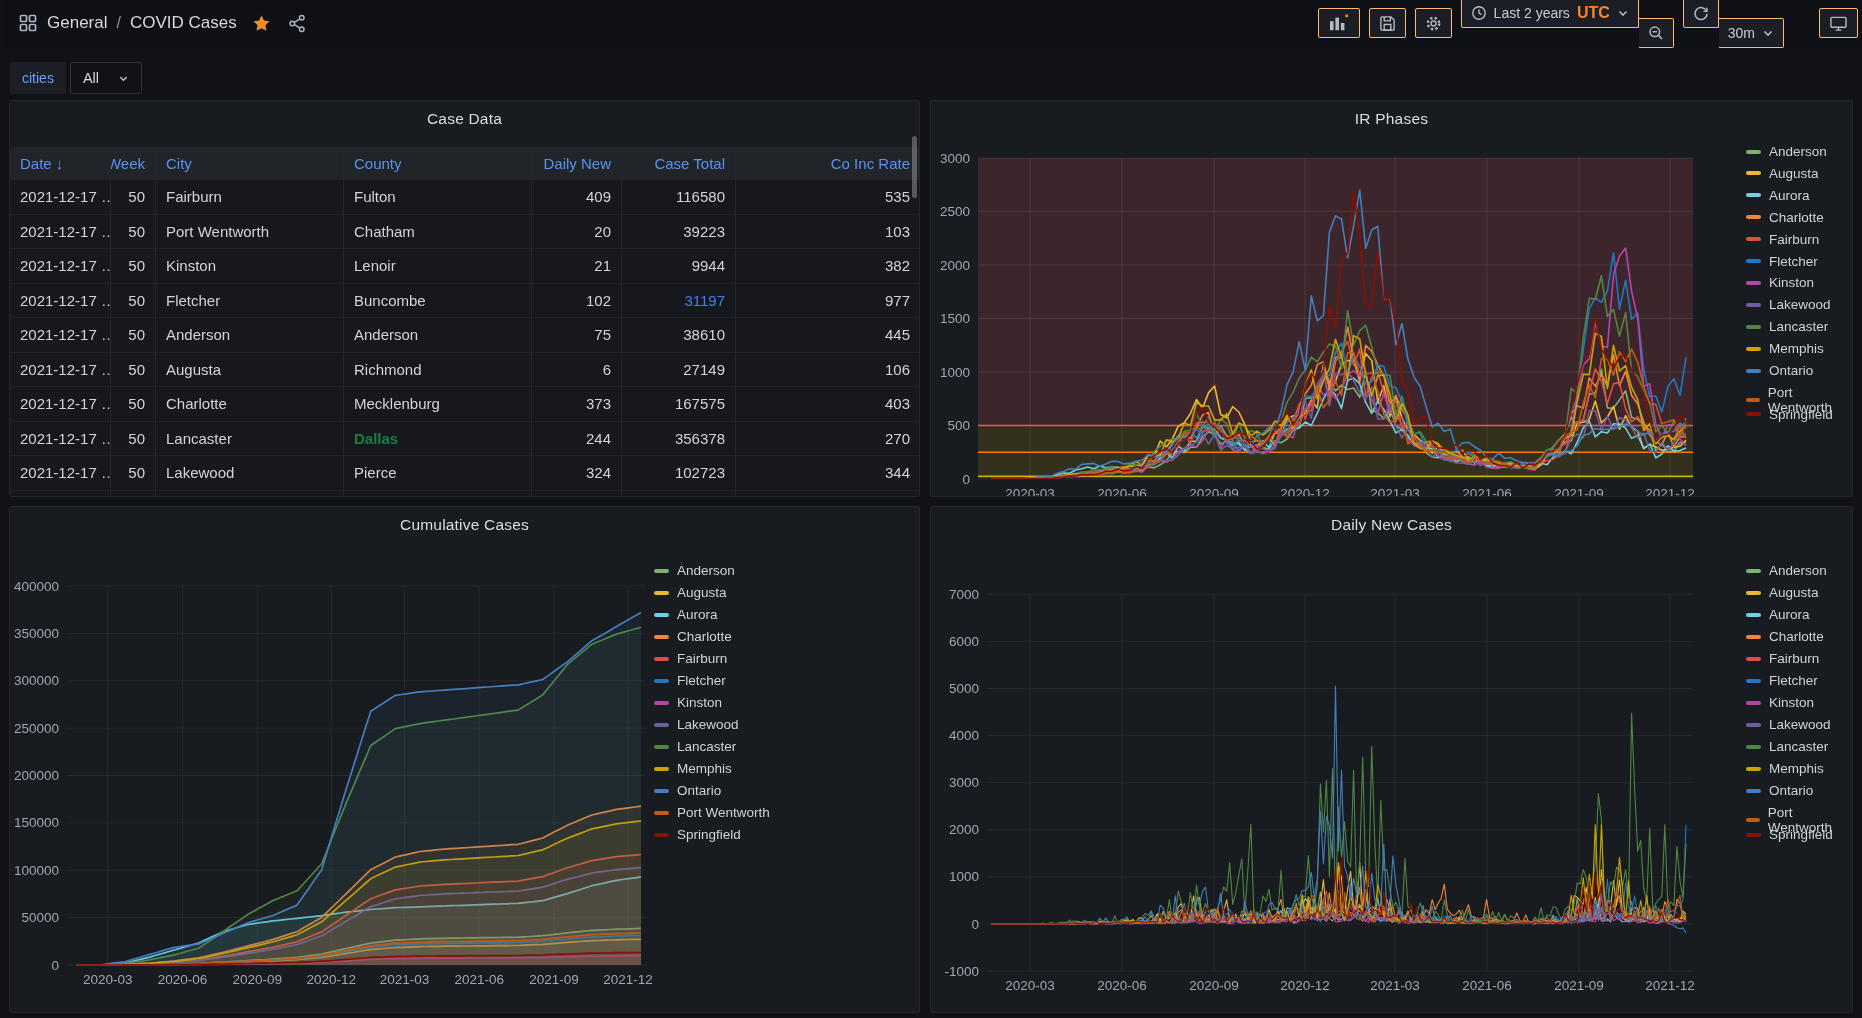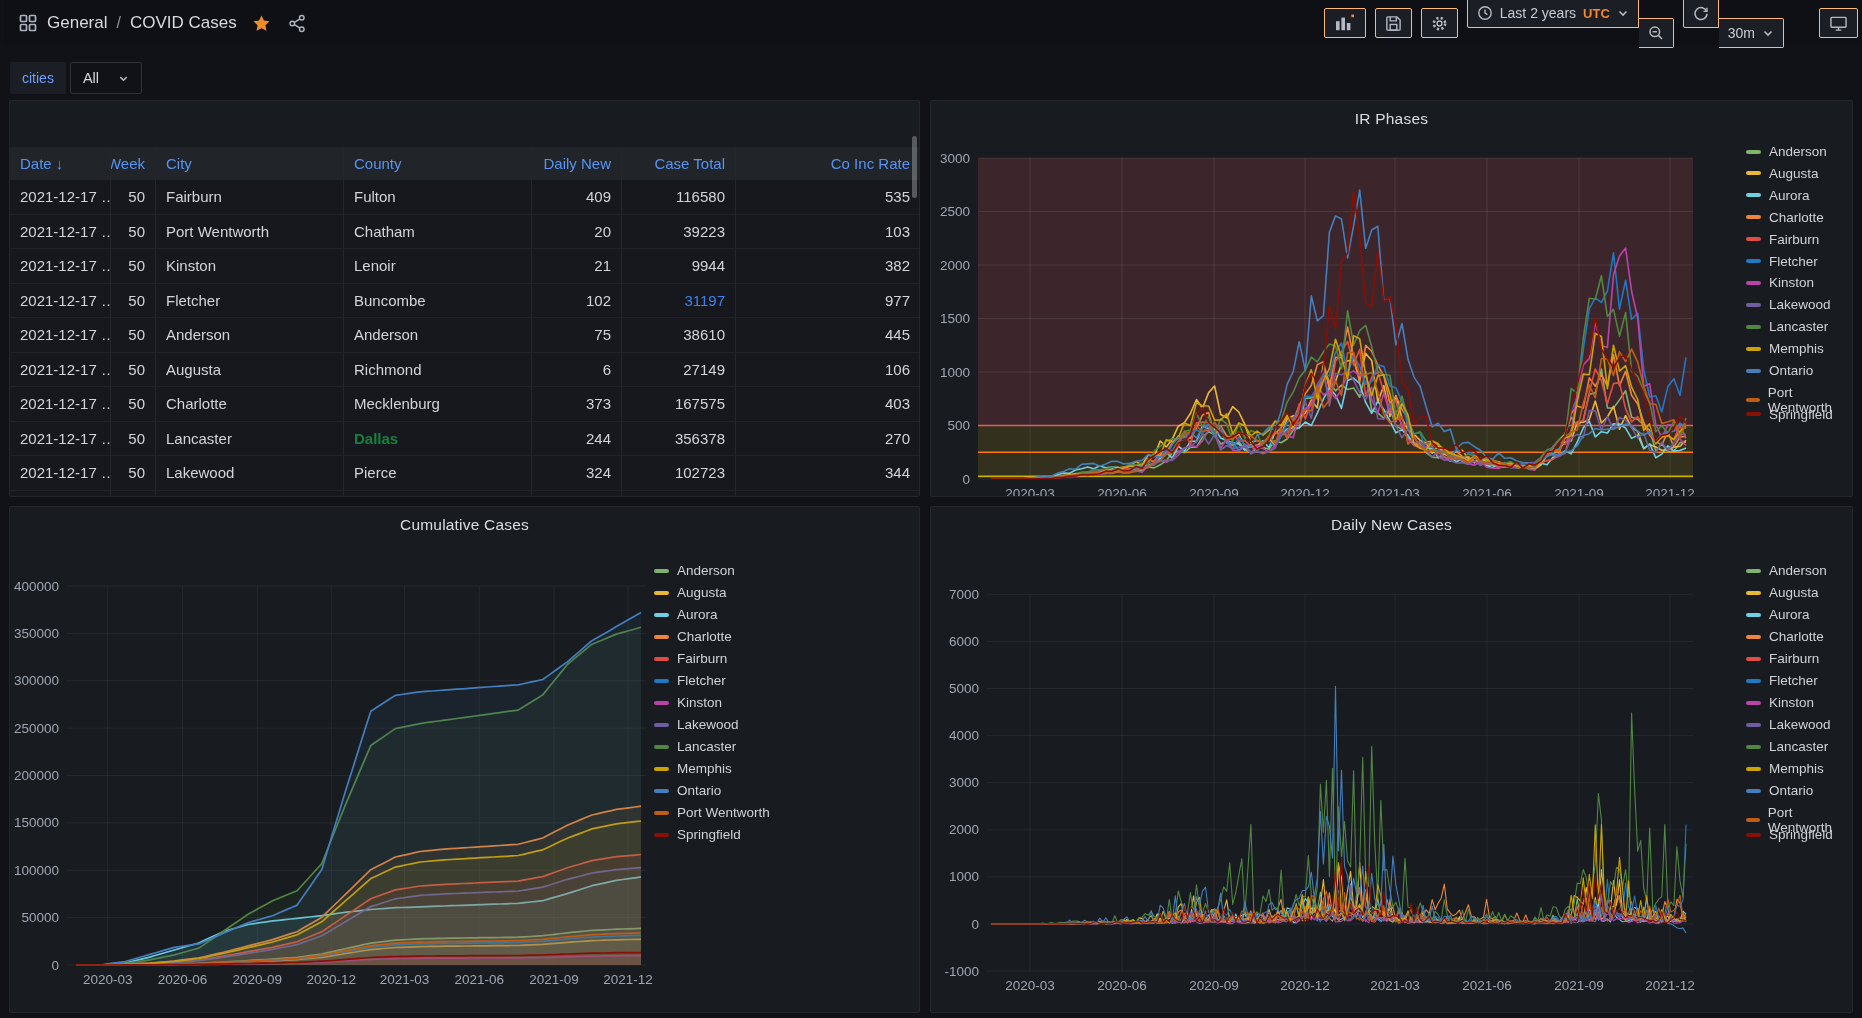--- a/index.html
+++ b/index.html
@@ -10,21 +10,21 @@
   .crumbs { display:flex; align-items:center; gap:9px; }
   .crumb-txt { font-size:17px; color:#d8d9da; }
   .crumb-sep { color:#8e94a0; font-size:16px; }
   .toolbar { display:flex; align-items:center; gap:9px; }
   .tbtn { height:30px; background:#1b1e24; border:1px solid #fdba74; border-radius:2px;
     display:flex; align-items:center; gap:7px; padding:0 9px; color:#c7ccd4; font-size:14px; cursor:pointer; }
   .tgroup { display:flex; align-items:stretch; }
   .tgroup .tbtn { border-radius:0; }
   .tgroup .tbtn:first-child { border-radius:2px 0 0 2px; }
   .tgroup .tbtn:last-child { border-radius:0 2px 2px 0; border-left:none;margin-top:20px; }
-  .utc { color:#f5862b; font-size:13px; font-weight:700; }
+  .utc { color:#f5862b; font-size:16px; font-weight:700; }
   .submenu { position:absolute; left:10px; top:62px; display:flex; align-items:center; gap:4px; }
   .varlabel { height:32px; display:flex; align-items:center; padding:0 12px; background:#1b1e24;
     border-radius:2px 0 0 2px; color:#6e9fff; font-size:14px; }
   .varvalue { height:32px; display:flex; align-items:center; gap:19px; padding:0 12px;
     background:#111217; border:1px solid #2f3237; border-radius:2px; font-size:14.5px; color:#d8d9da; cursor:pointer; }
   .panel { position:absolute; background:#181b1f; border:1px solid #23262d; border-radius:2px; overflow:hidden; }
   .ptitle { position:absolute; left:0; top:0; width:100%; height:36px; display:flex; align-items:center;
     justify-content:center; font-size:15.5px; font-weight:500; color:#dcdde1; letter-spacing:.2px; }
   
   .twrap { position:absolute; left:0; top:40px; right:0; bottom:0; overflow:hidden;margin-top:6px; }
@@ -149,20 +149,21 @@
     <span>All</span>
     <span class="icon">
       <svg width="11" height="11" viewBox="0 0 12 12" fill="none" stroke="#b4bac4" stroke-width="1.6">
           <path d="M2.5 4.5L6 8l3.5-3.5"></path>
         </svg>
     </span>
   </div>
 </div>
 
 <div class="panel" id="panel-table" style="left:9px; top:100px; width:911px; height:397px;">
+  <div class="ptitle">Case Data</div>
   <div class="twrap">
     <div id="thead">
         <div class="trow thead-row">
           <div class="tcell" style="width: 101px; justify-content: flex-start;">Date ↓</div>
           <div class="tcell" style="width: 45px; justify-content: flex-end;">Week</div>
           <div class="tcell" style="width: 188px; justify-content: flex-start;">City</div>
           <div class="tcell" style="width: 188px; justify-content: flex-start;">County</div>
           <div class="tcell" style="width: 90px; justify-content: flex-end;">Daily New</div>
           <div class="tcell" style="width: 114px; justify-content: flex-end;">Case Total</div>
           <div class="tcell" style="width: 185px; justify-content: flex-end;">Co Inc Rate</div>

